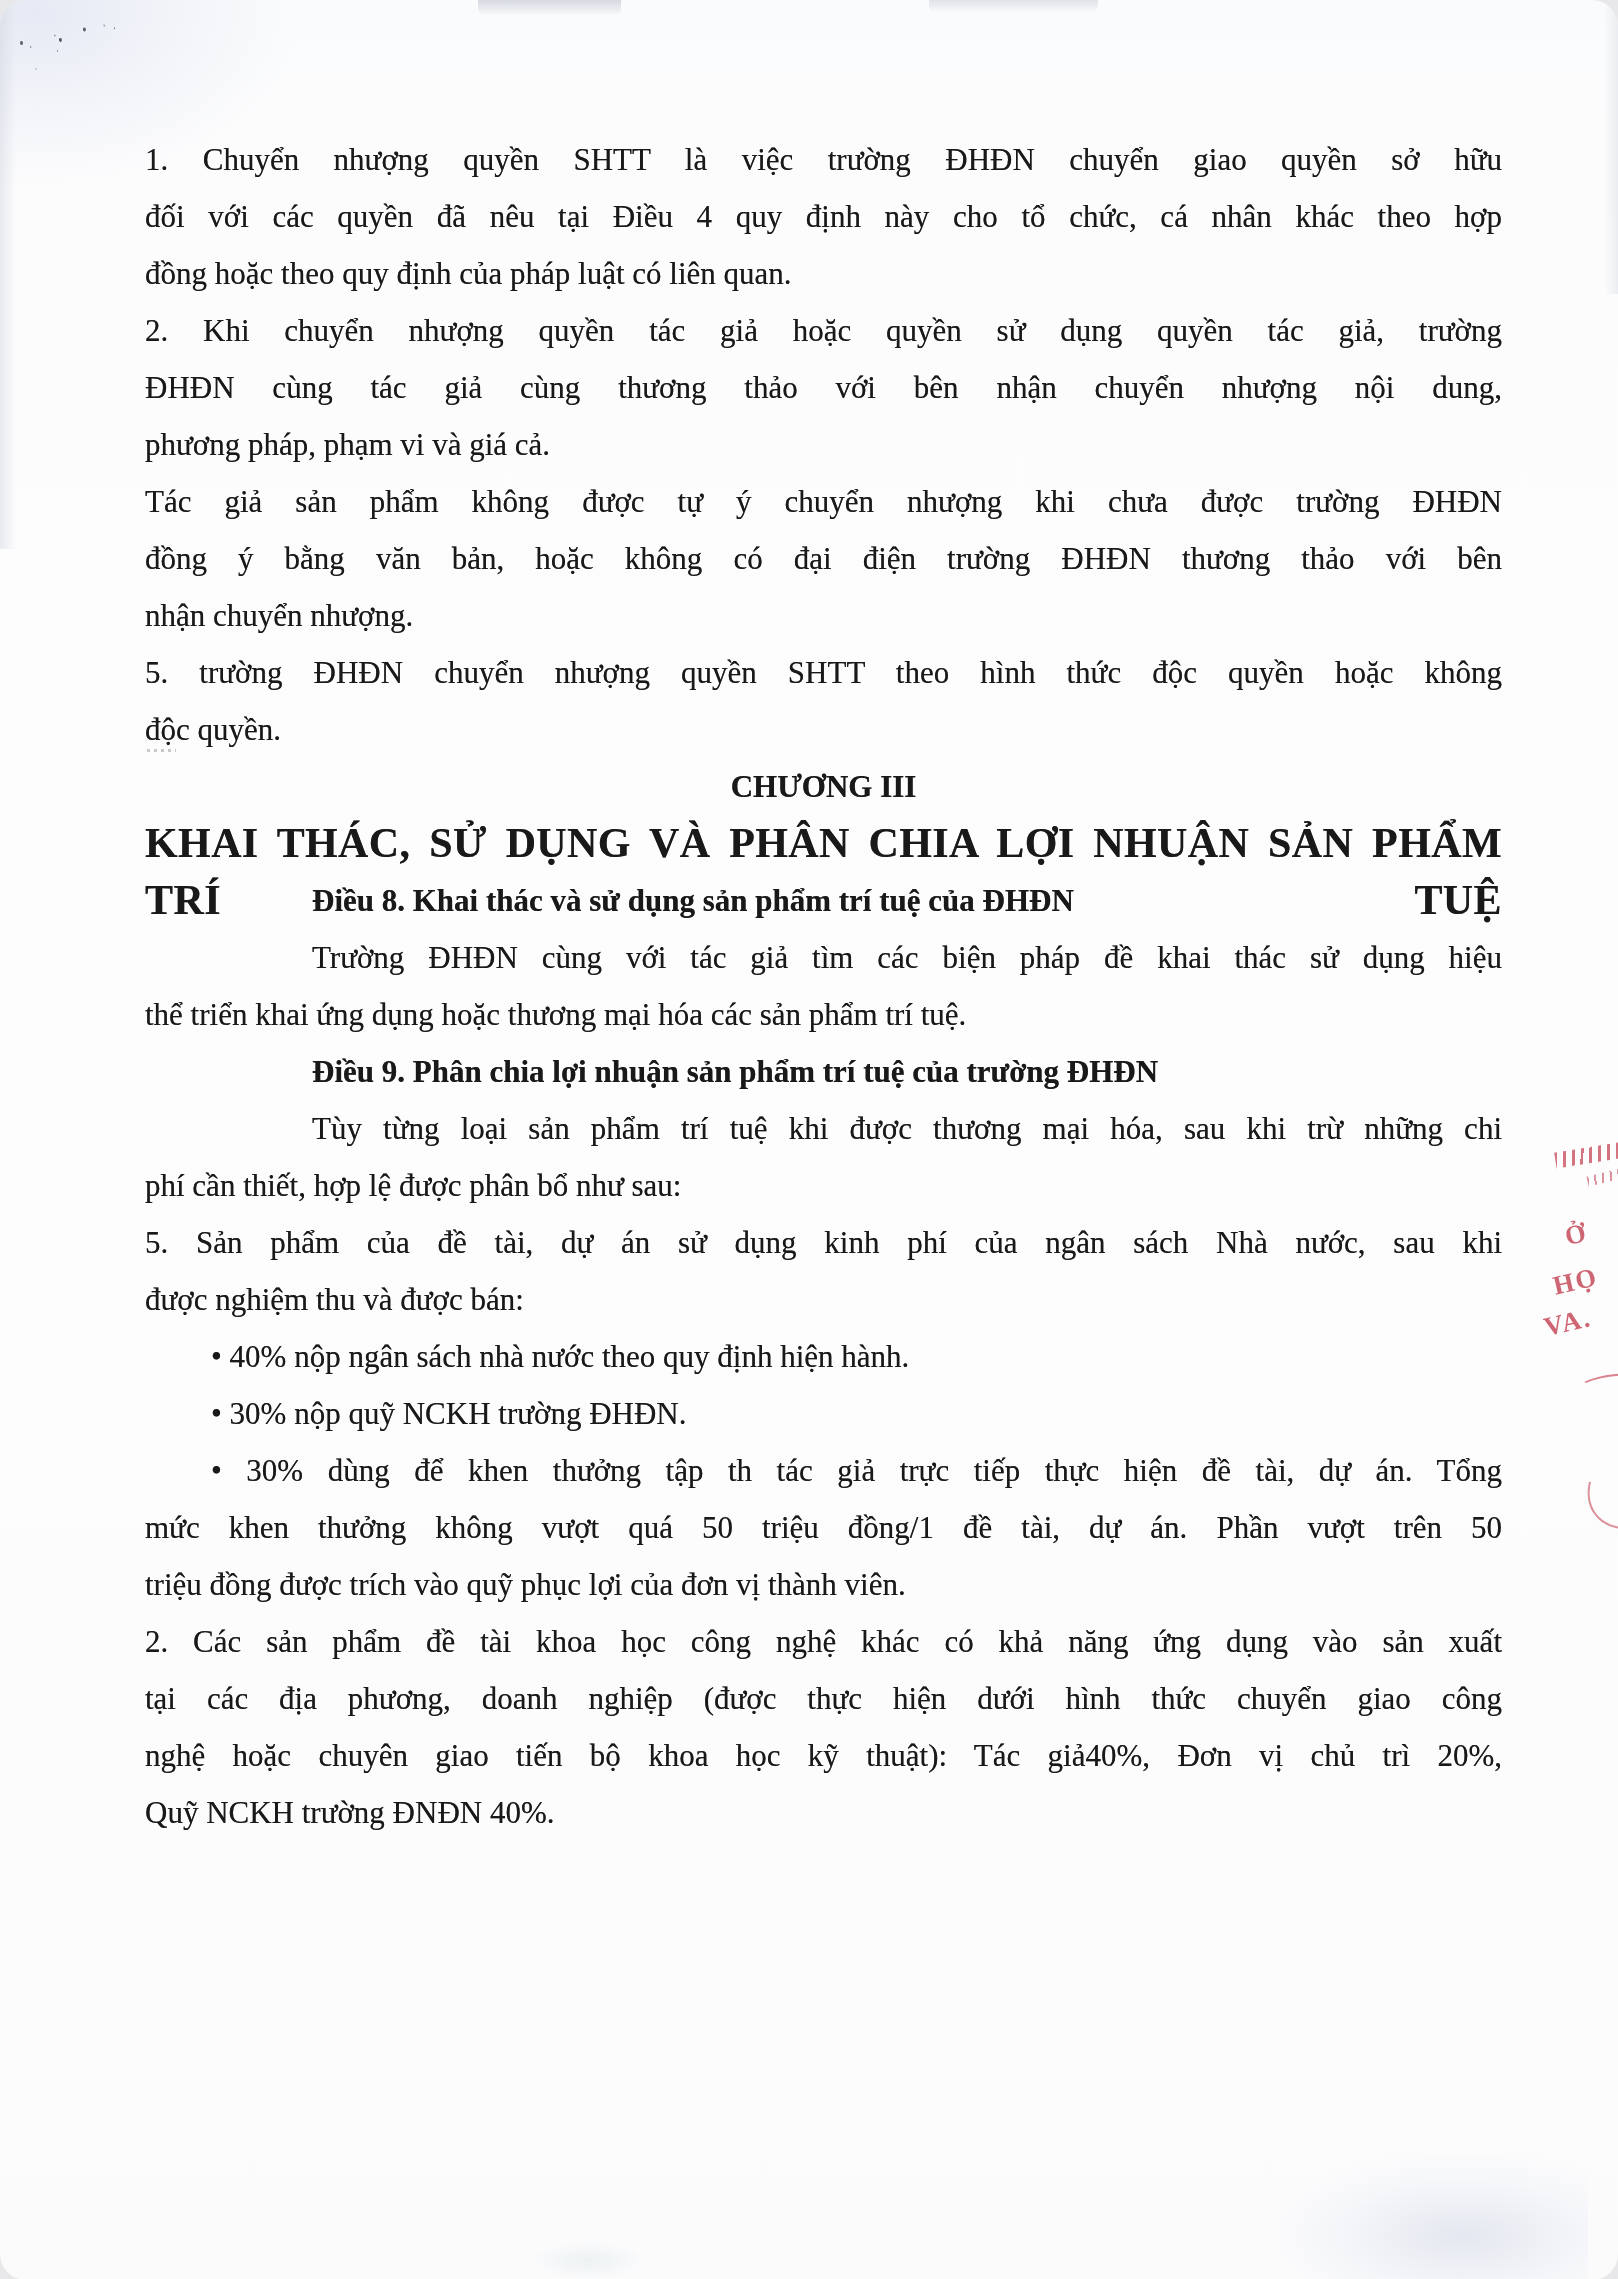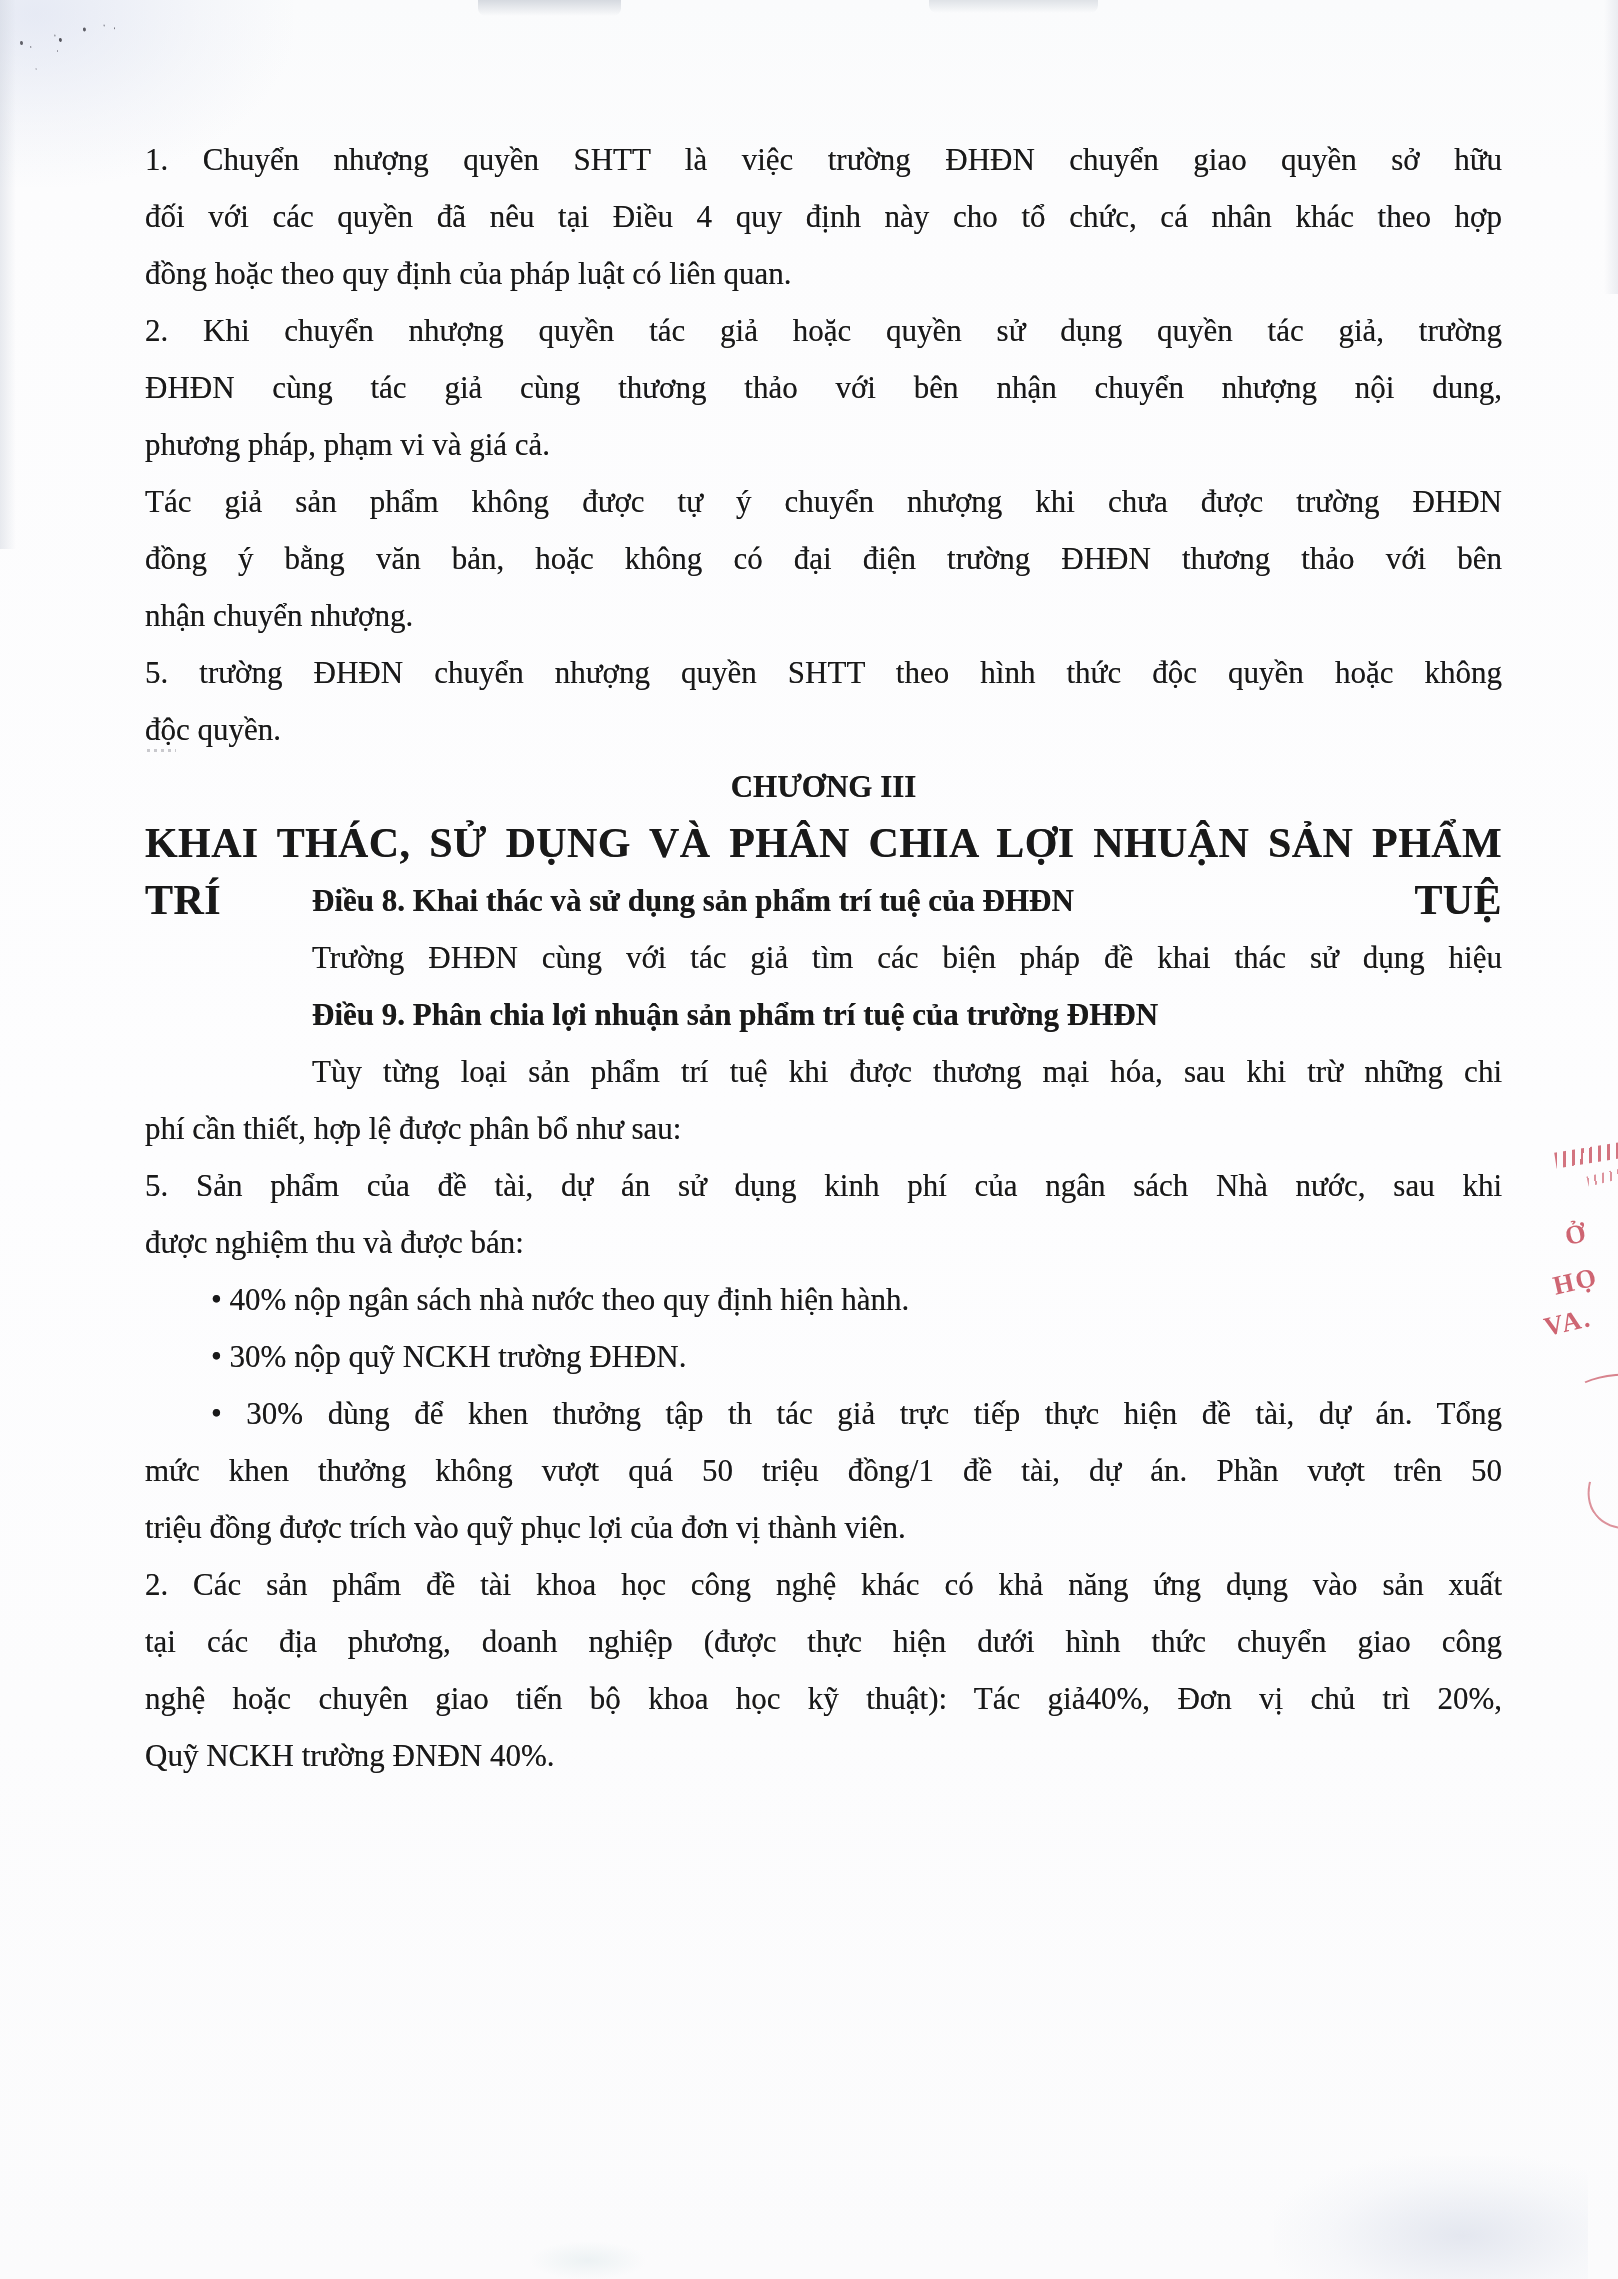--- a/index.html
+++ b/index.html
@@ -3,20 +3,21 @@
 <meta charset="utf-8">
 <style>
   html,body{margin:0;padding:0;background:#e8e8ea;}
   .page{
     position:relative;
     width:1618px;height:2280px;
     background:
       linear-gradient(180deg, #fafbfc 0%, #fcfcfd 8%, #fdfdfe 50%, #fbfbfc 100%);
     overflow:hidden;
     font-family:"Liberation Serif","DejaVu Serif",serif;
+    border-radius:26px;
   }
 
   
   .text-block{
     position:absolute; left:145px; top:131px; width:1357px;
   }
   .line{
     font-size:31px; height:57px; line-height:57px;
     color:#191919;
     text-align:justify; text-align-last:left;
@@ -99,20 +100,21 @@
       <div class="line">phương pháp, phạm vi và giá cả.</div>
       <div class="line jfull">Tác giả sản phẩm không được tự ý chuyển nhượng khi chưa được trường ĐHĐN</div>
       <div class="line jfull">đồng ý bằng văn bản, hoặc không có đại điện trường ĐHĐN thương thảo với bên</div>
       <div class="line">nhận chuyển nhượng.</div>
       <div class="line jfull">5. trường ĐHĐN chuyển nhượng quyền SHTT theo hình thức độc quyền hoặc không</div>
       <div class="line">độc quyền.</div>
       <div class="line bold center">CHƯƠNG III</div>
       <div class="line bold title jfull">KHAI THÁC, SỬ DỤNG VÀ PHÂN CHIA LỢI NHUẬN SẢN PHẨM TRÍ TUỆ</div>
       <div class="line bold indent">Điều 8. Khai thác và sử dụng sản phẩm trí tuệ của ĐHĐN</div>
       <div class="line jfull indent">Trường ĐHĐN cùng với tác giả tìm các biện pháp đề khai thác sử dụng hiệu</div>
+      <div class="line">thể triển khai ứng dụng hoặc thương mại hóa các sản phẩm trí tuệ.</div>
       <div class="line bold indent">Điều 9. Phân chia lợi nhuận sản phẩm trí tuệ của trường ĐHĐN</div>
       <div class="line jfull indent">Tùy từng loại sản phẩm trí tuệ khi được thương mại hóa, sau khi trừ những chi</div>
       <div class="line">phí cần thiết, hợp lệ được phân bổ như sau:</div>
       <div class="line jfull">5. Sản phẩm của đề tài, dự án sử dụng kinh phí của ngân sách Nhà nước, sau khi</div>
       <div class="line">được nghiệm thu và được bán:</div>
       <div class="line bullet">•  40% nộp ngân sách nhà nước theo quy định hiện hành.</div>
       <div class="line bullet">•  30% nộp quỹ NCKH trường ĐHĐN.</div>
       <div class="line jfull bullet">•  30% dùng để khen thưởng tập th tác giả trực tiếp thực hiện đề tài, dự án. Tổng</div>
       <div class="line jfull">mức khen thưởng không vượt quá 50 triệu đồng/1 đề tài, dự án. Phần vượt trên 50</div>
       <div class="line">triệu đồng được trích vào quỹ phục lợi của đơn vị thành viên.</div>

